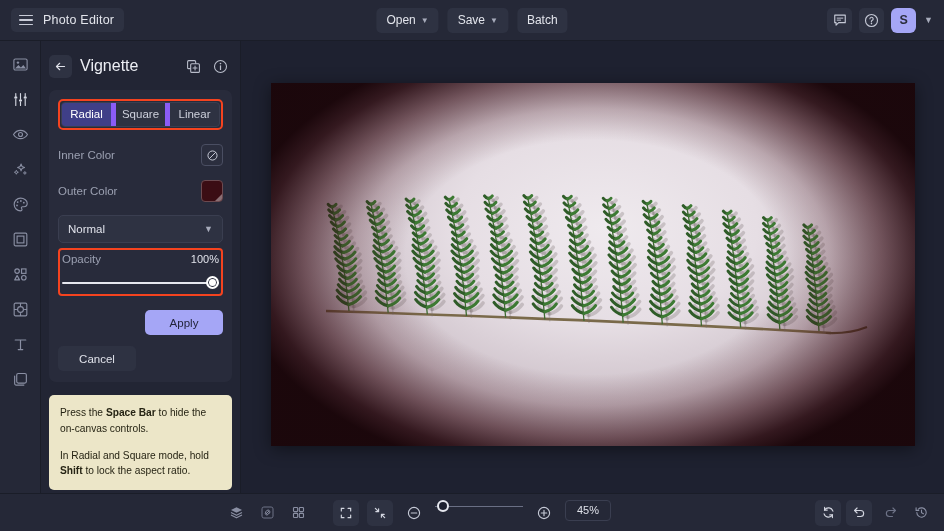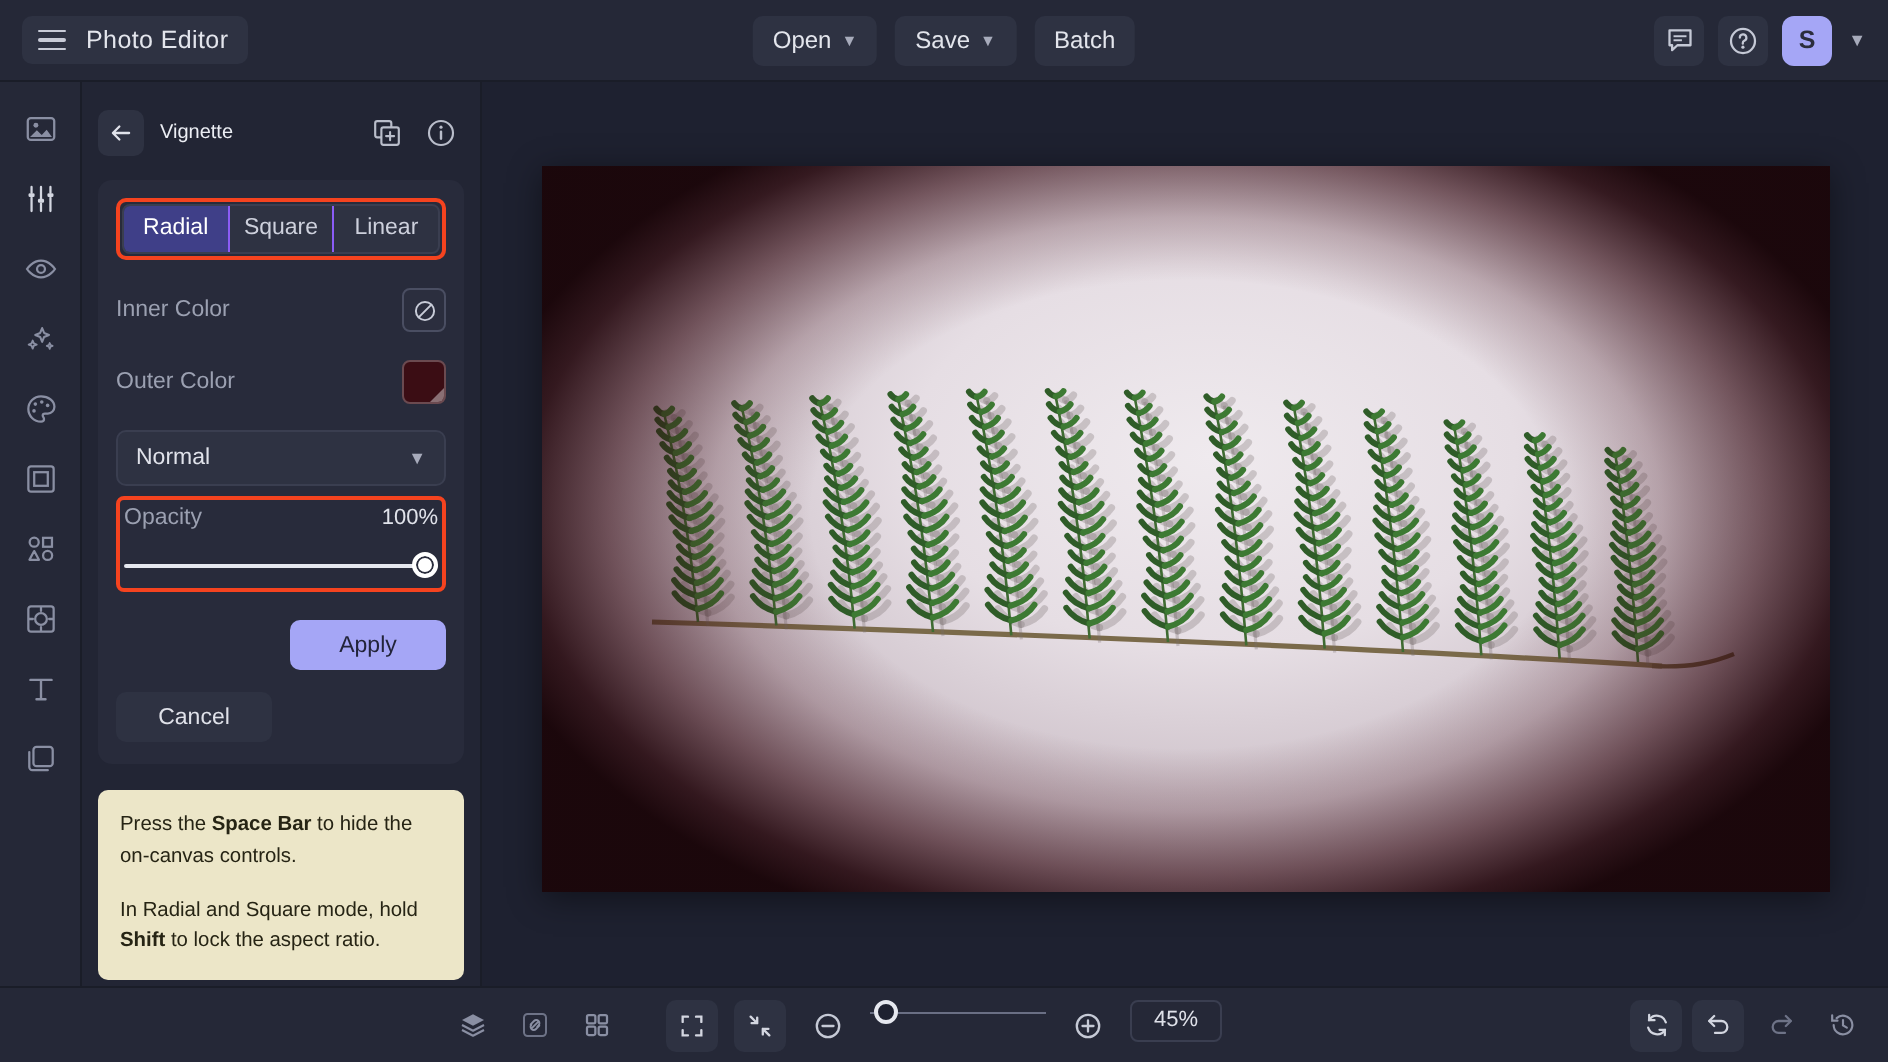--- a/index.html
+++ b/index.html
@@ -90,21 +90,21 @@
     display: flex; flex-direction: column;
   }
   .panel-head {
     height: 36px; display: flex; align-items: center;
     padding: 0 10px 0 8px; gap: 8px; margin-top: 7px;
   }
   .back-btn {
     width: 23px; height: 23px; border-radius: 5px; background: #2e3242;
     display: flex; align-items: center; justify-content: center; cursor: pointer;
   }
-  .panel-title { font-size: 10px; color: #eceef4; flex: 1; }
+  .panel-title { font-size: 16px; color: #eceef4; flex: 1; }
   .head-icon { width: 19px; height: 19px; display: flex; align-items: center; justify-content: center; cursor: pointer; }
 
   .panel-card {
     margin: 6px 8px 0 8px;
     background: #282b3b;
     border-radius: 7px;
     padding: 9px 9px 11px 9px;
   }
 
   
@@ -112,21 +112,21 @@
   .seg-hl {
     position: absolute; inset: 0;
     border: 2px solid #f5431f; border-radius: 5px; pointer-events: none;
   }
   .seg {
     display: flex; background: #2e3242; border-radius: 4px; overflow: hidden;
     border: 1px solid #3a3e50;
   }
   .seg-btn {
     flex: 1; text-align: center; font-size: 11.5px; color: #cdd0dc;
-    padding: 5px 0 6px 0; cursor: pointer; border-right: 1px solid #8b5cf6;
+    padding: 5px 0 6px 0; cursor: pointer; border-right: 5px solid #8b5cf6;
   }
   .seg-btn:last-child { border-right: none; }
   .seg-btn.active { background: #3f3f88; color: #fff; }
 
   .row {
     display: flex; align-items: center; justify-content: space-between;
     margin-top: 14px;
     gap: 24px;
   }
   .row-label { font-size: 11.5px; color: #9ba0b1; }

